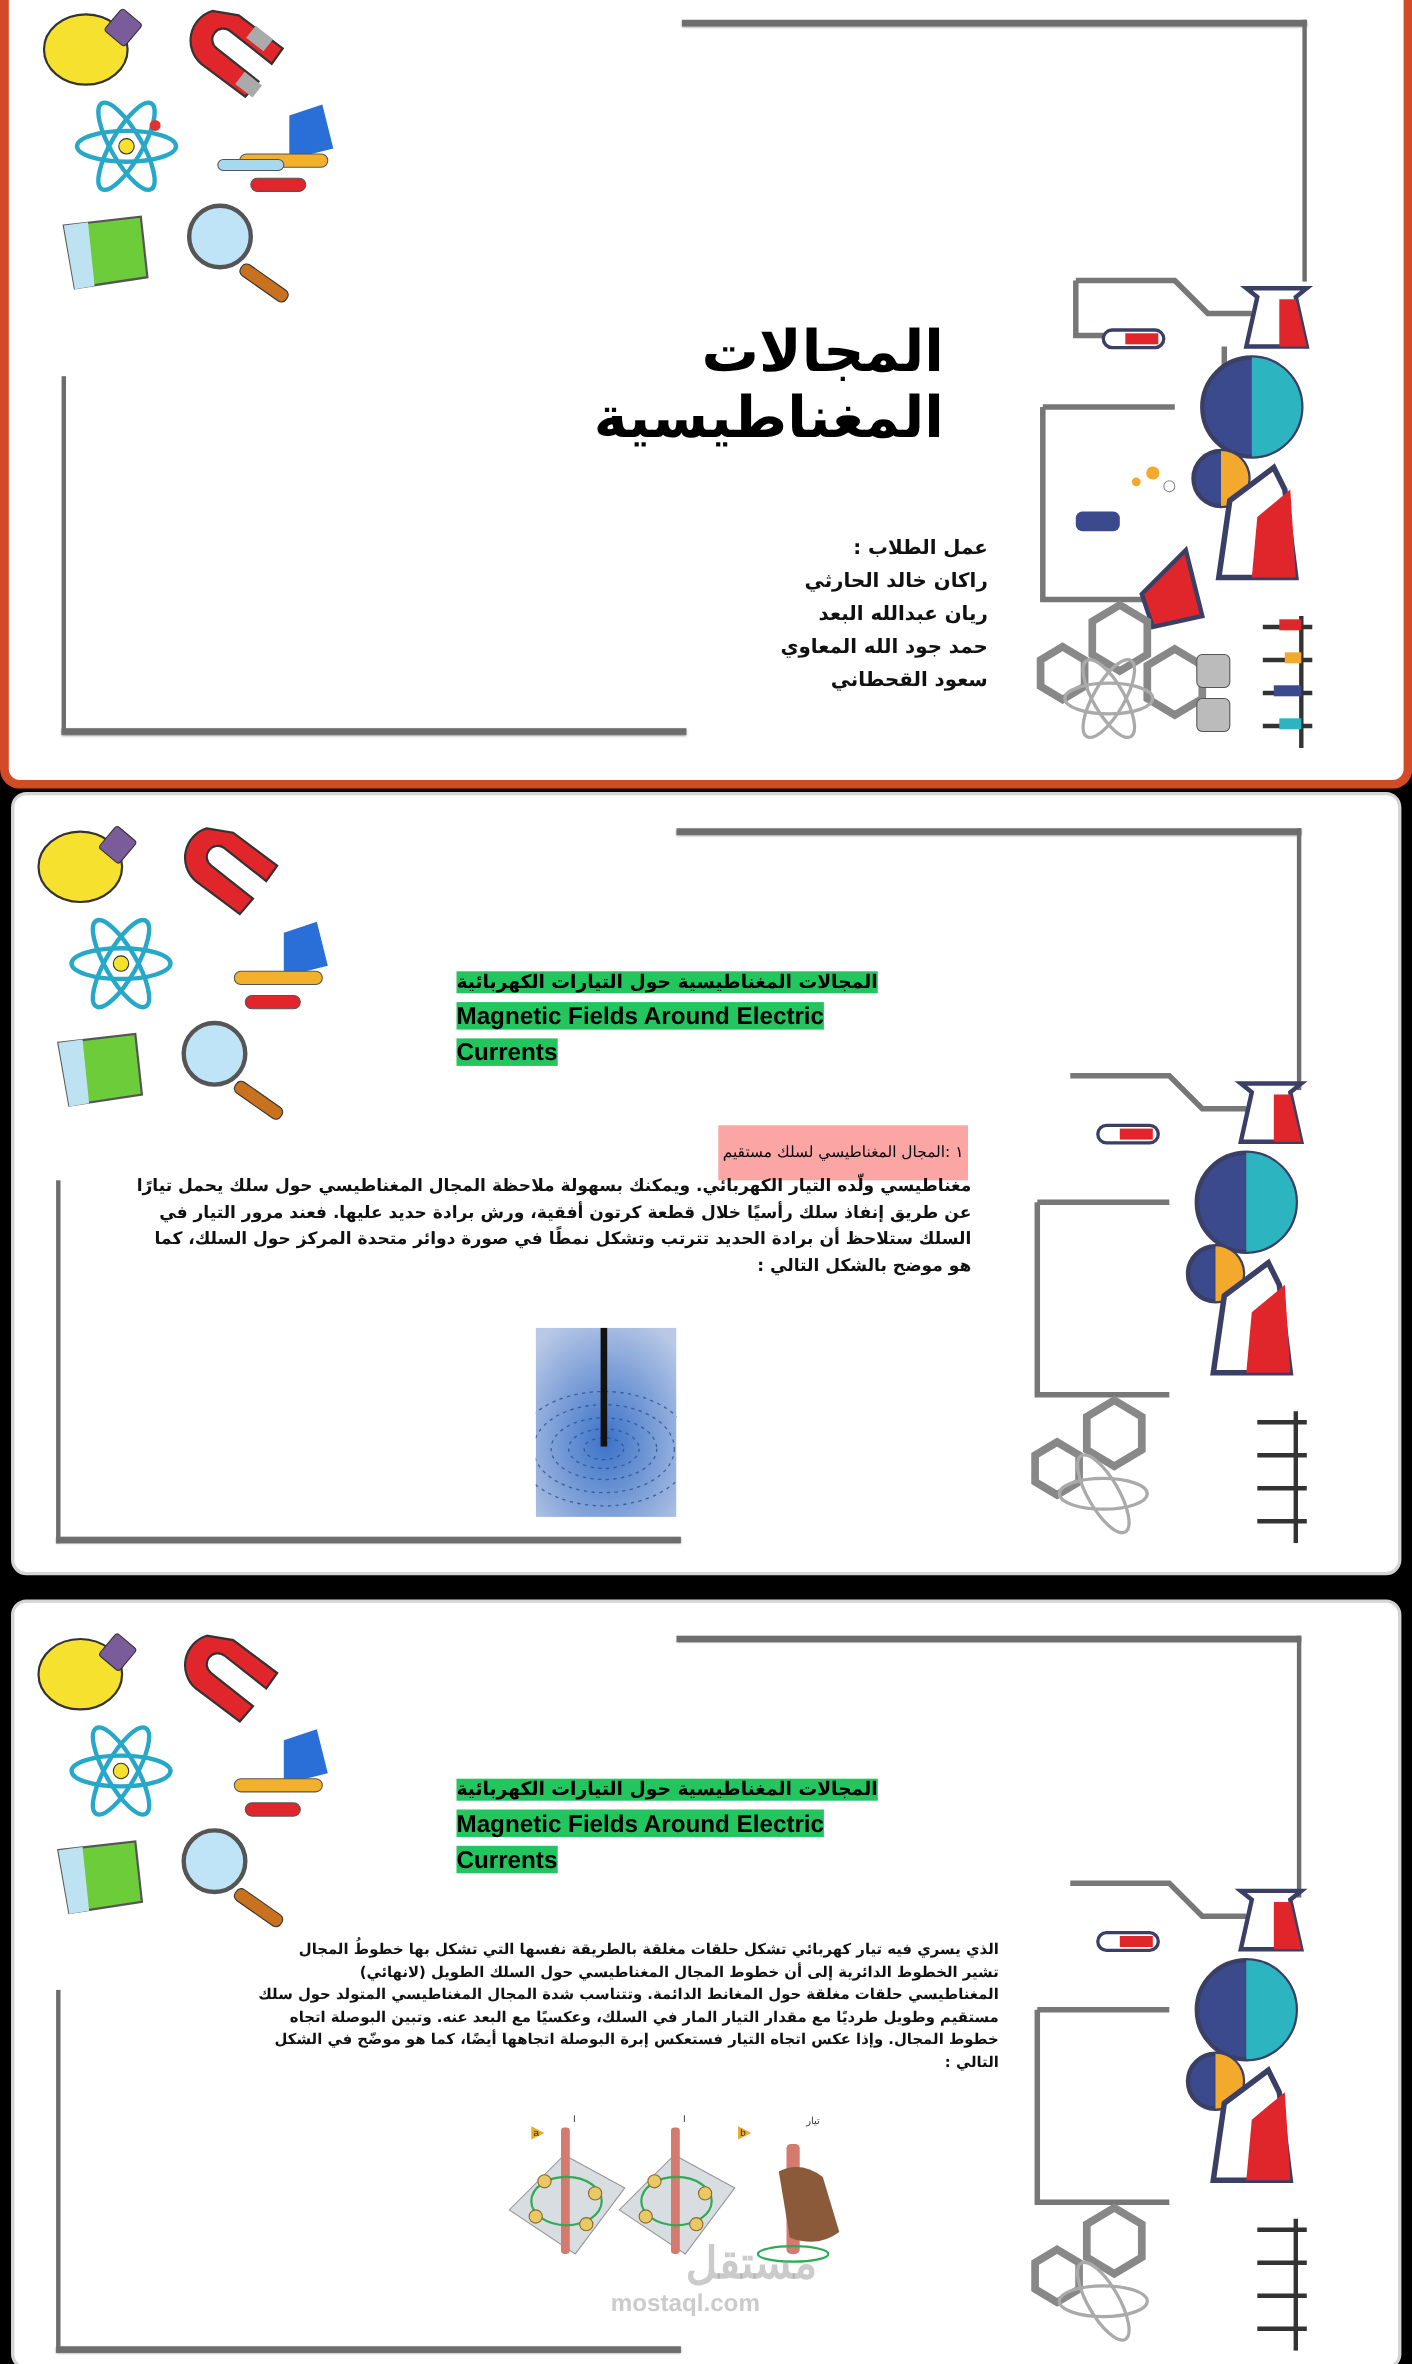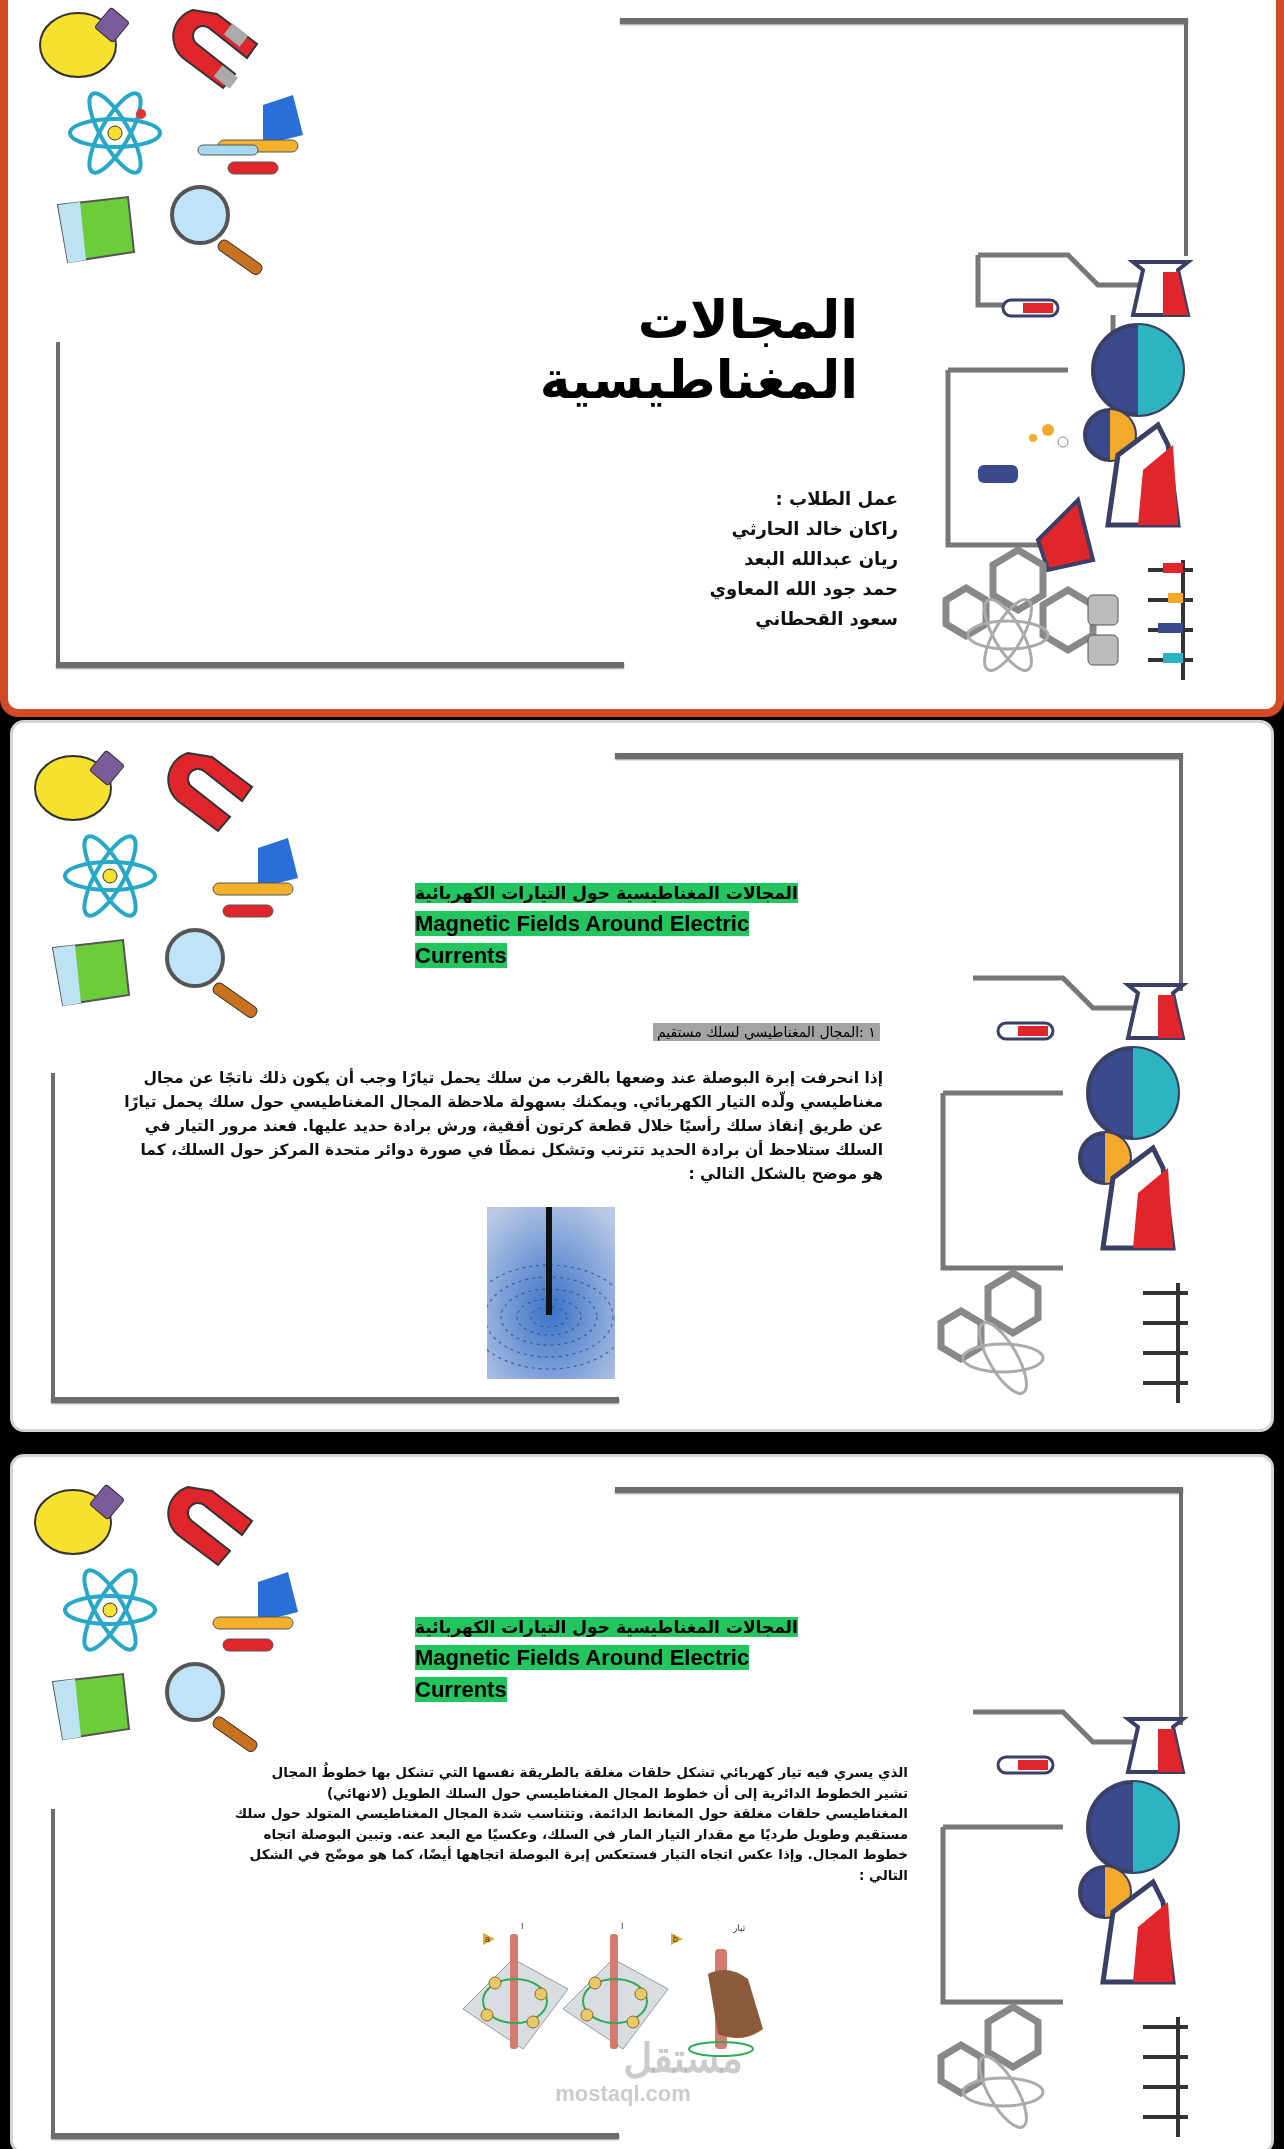--- a/index.html
+++ b/index.html
@@ -13,21 +13,21 @@
   .frame-left{position:absolute;width:4px;background:#6d6d6d;}
   .frame-bottom{position:absolute;height:6px;background:#6d6d6d;box-shadow:0 1px 2px #999;}
   .clip{position:absolute;}
   .rtl{direction:rtl;text-align:right;}
   .title{position:absolute;font-weight:bold;font-size:52px;color:#000;font-family:"DejaVu Sans",sans-serif;}
   .students{position:absolute;font-weight:bold;font-size:18px;line-height:30px;color:#111;font-family:"DejaVu Sans",sans-serif;}
   .hl{background:#22c55e;font-weight:bold;display:inline;}
   .heading{position:absolute;line-height:30px;}
   .heading .ar{font-size:17px;font-family:"DejaVu Sans",sans-serif;}
   .heading .en{font-size:22px;}
-  .green{position:absolute;background:#a3a3a3;font-size:14px;padding:1px 4px;font-family:"DejaVu Sans",sans-serif;}
+  .green{position:absolute;background:#fca5a5;font-size:14px;padding:17px 4px;font-family:"DejaVu Sans",sans-serif;}
   .para{position:absolute;font-weight:bold;color:#111;font-family:"DejaVu Sans",sans-serif;}
   .watermark{position:absolute;color:rgba(160,160,160,0.55);font-weight:bold;text-align:center;}
   .figtext{font-size:9px;fill:#333;}
 </style>
 </head>
 <body>
 
 <div class="slide" id="s1">
 
   <svg class="clip" style="left:20px;top:0" width="290" height="280" viewBox="0 0 290 280">
@@ -156,21 +156,20 @@
 
   <div class="heading" style="left:402px;top:155px;width:400px;">
     <div style="text-align:left;"><span class="hl ar">المجالات المغناطيسية حول التيارات الكهربائية</span></div>
     <div><span class="hl en">Magnetic Fields Around Electric</span></div>
     <div><span class="hl en">Currents</span></div>
   </div>
 
   <div class="green rtl" style="left:640px;top:300px;">١ :المجال المغناطيسي لسلك مستقيم</div>
 
   <div class="para rtl" style="left:100px;top:343px;width:770px;font-size:15.5px;line-height:24px;">
-    <div>إذا انحرفت إبرة البوصلة عند وضعها بالقرب من سلك يحمل تيارًا وجب أن يكون ذلك ناتجًا عن مجال</div>
     <div>مغناطيسي ولّده التيار الكهربائي. ويمكنك بسهولة ملاحظة المجال المغناطيسي حول سلك يحمل تيارًا</div>
     <div>عن طريق إنفاذ سلك رأسيًا خلال قطعة كرتون أفقية، ورش برادة حديد عليها. فعند مرور التيار في</div>
     <div>السلك ستلاحظ أن برادة الحديد تترتب وتشكل نمطًا في صورة دوائر متحدة المركز حول السلك، كما</div>
     <div>هو موضح بالشكل التالي :</div>
   </div>
 
   <svg class="clip" style="left:474px;top:484px" width="128" height="172" viewBox="0 0 128 172">
     <defs>
         <radialGradient id="fg" cx="0.5" cy="0.6" r="0.7">
           <stop offset="0" stop-color="#3a72c8"></stop>

